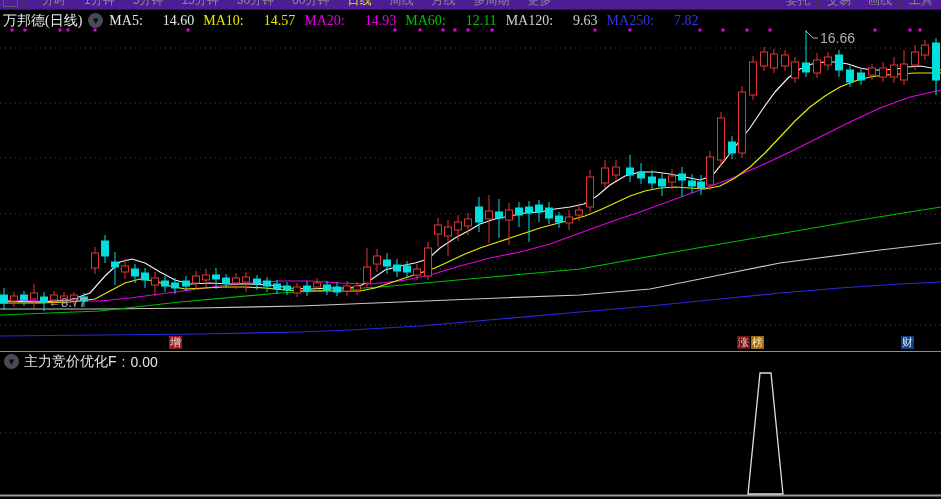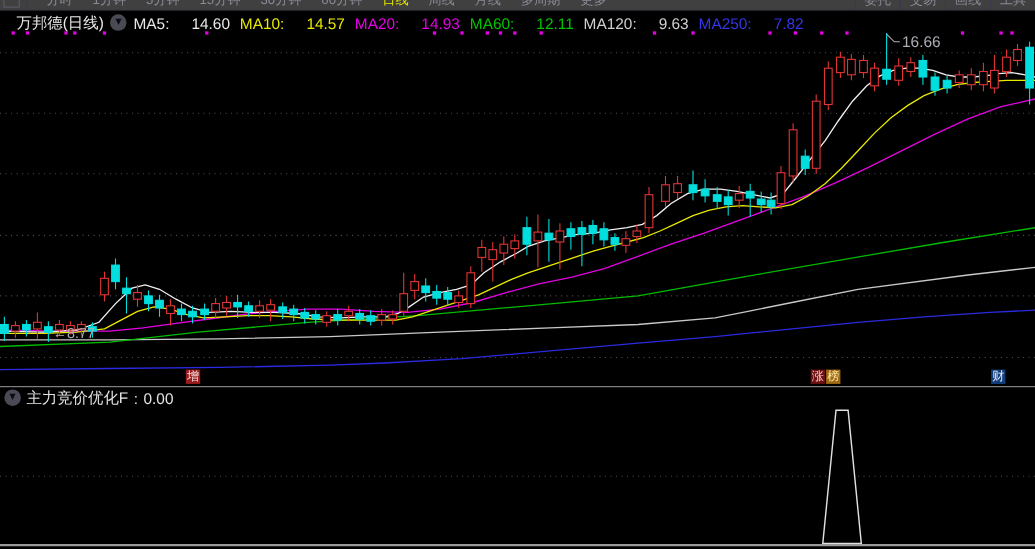--- a/index.html
+++ b/index.html
@@ -1,31 +1,31 @@
 <!DOCTYPE html>
 <html><head>
 <meta charset="utf-8">
 <style>
   html,body{margin:0;padding:0;background:#000;}
   #root{position:relative;width:941px;height:499px;background:#000;overflow:hidden;
         font-family:"Liberation Sans","DejaVu Sans",sans-serif;}
   
-  #topbar{position:absolute;left:0;top:0;width:941px;height:9px;background:#404040;
+  #topbar{position:absolute;left:0;top:0;width:941px;height:9px;background:#4c1d95;
           border-bottom:1px solid #23232e;overflow:hidden;}
   #topbar-row{position:absolute;left:0;top:-9px;width:941px;display:flex;align-items:center;
               font-size:12px;color:#8a8a96;white-space:nowrap;}
   #topbar-icon{width:13px;height:11px;border:1px solid #5a5a6a;margin:0 6px 0 3px;flex:0 0 auto;}
   #topbar-sep{width:1px;height:14px;background:#3a3a4a;margin-right:8px;}
   .period{padding:1px 9px;}
   .period.active{color:#e8e800;}
   #topbar-right{margin-left:auto;display:flex;}
   .tb-btn{padding:1px 8px;border-left:1px solid #3a3a4e;}
   
-  #titlebar{position:absolute;left:12px;top:9px;width:771px;height:23px;display:flex;
-            align-items:center;font-size:14px;}
+  #titlebar{position:absolute;left:0;top:9px;width:771px;height:23px;display:flex;
+            align-items:center;font-size:14px;font-family:Liberation Serif, serif;}
   #stock-title{color:#e8e8e8;margin-left:3px;}
   .chev-circle{display:inline-flex;align-items:center;justify-content:center;width:15px;height:15px;
                border-radius:50%;background:#4a4a55;color:#0a0a12;font-size:11px;line-height:15px;
                margin:0 6px;flex:0 0 auto;}
   .ma-item{margin-right:9px;white-space:nowrap;}
   .ma-item .v{margin-left:20px;}
   
   #chart-svg{position:absolute;left:0;top:0;}
   
   .badge{position:absolute;top:336px;width:13px;height:13px;font-size:11px;line-height:13px;

